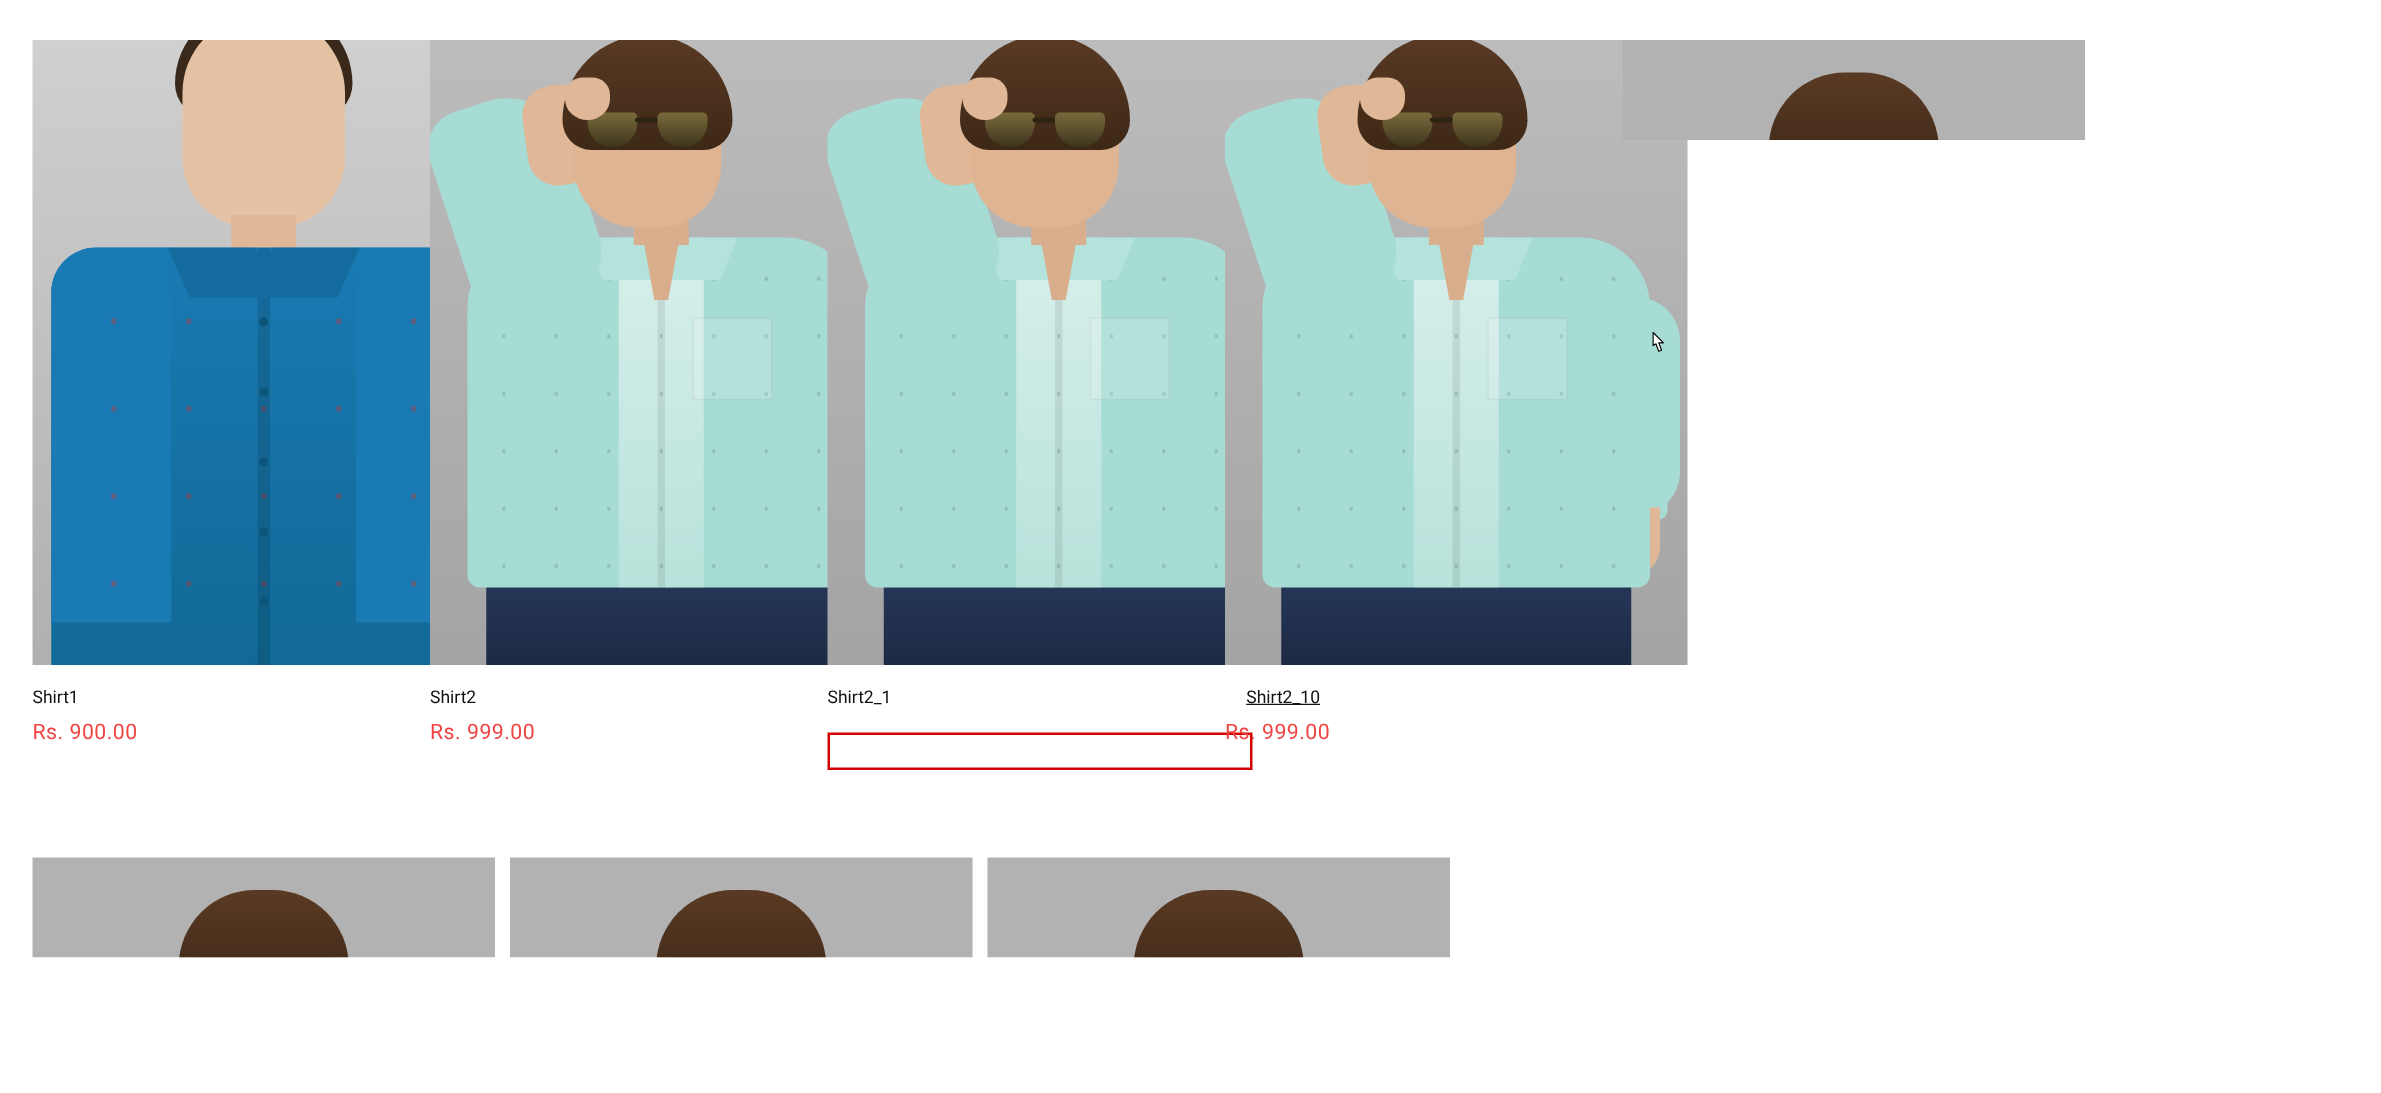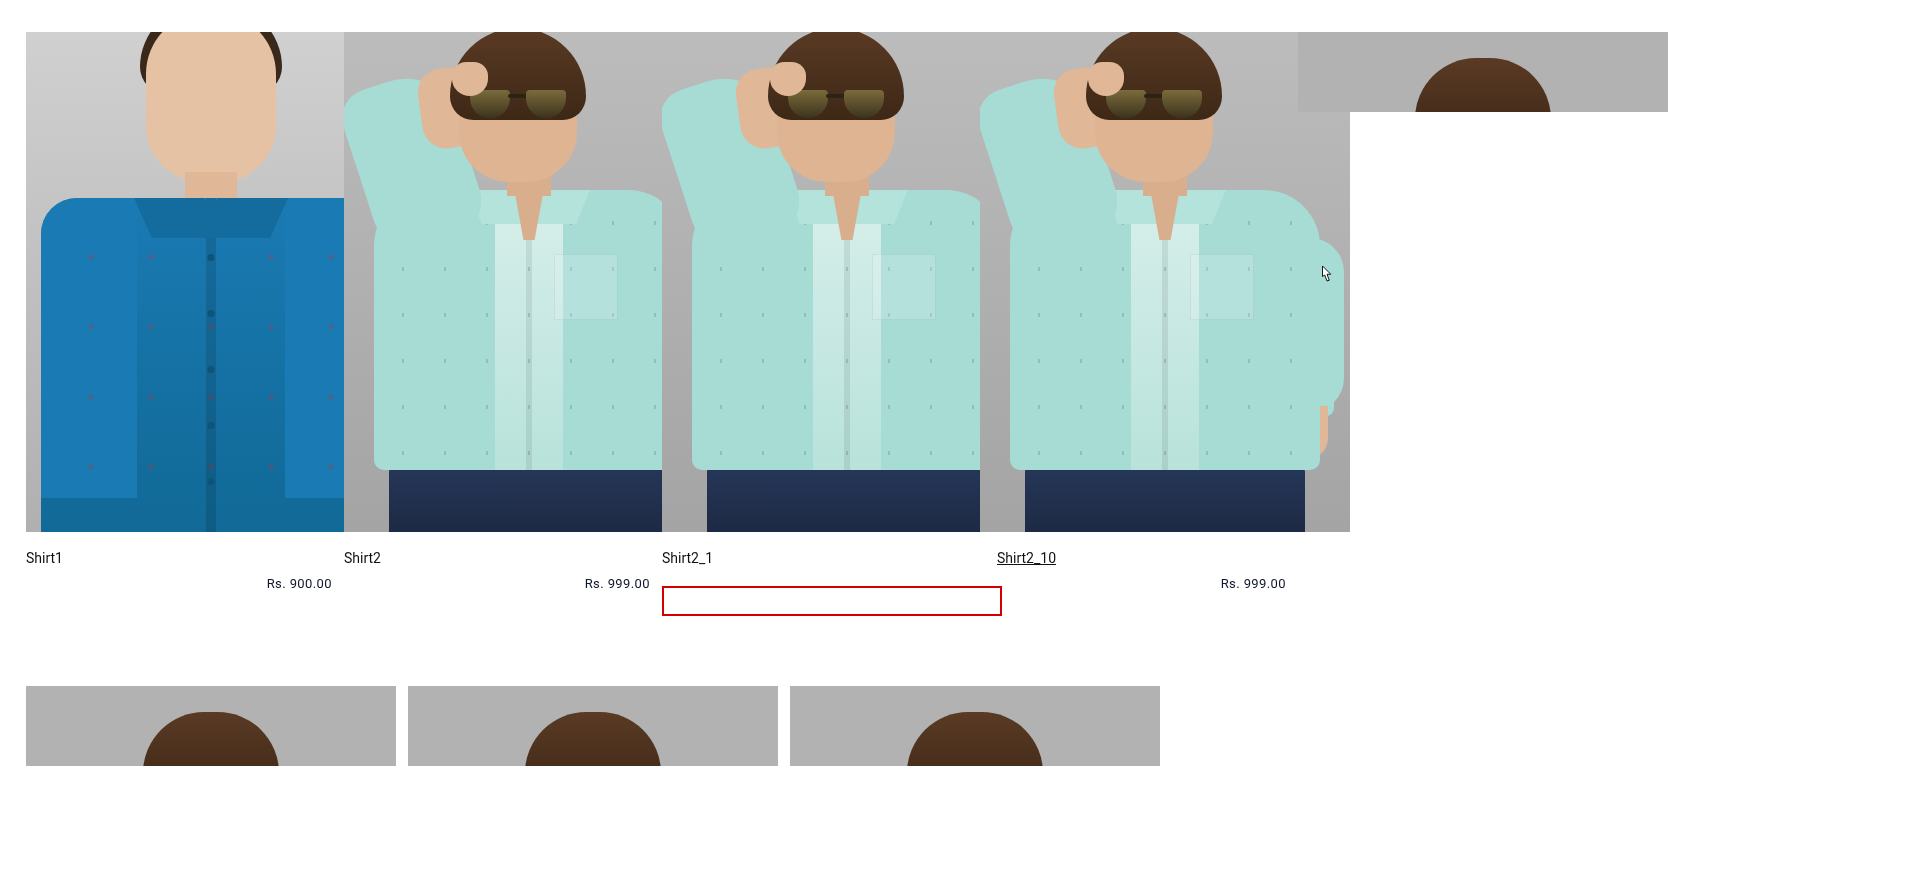--- a/index.html
+++ b/index.html
@@ -216,24 +216,23 @@
   .product-name {
     font-size: 14px;
     color:#121212;
     margin: 18px 0 10px 0;
   }
   .product-name.hover {
     text-decoration: underline;
     margin-left: 17px;
   }
   .product-price {
-    font-size: 13px;
+    font-size: 17px;
     letter-spacing: 0.4px;
-    color:#0f172a;
-    text-align:right;
+    color:#ef4444;
   }
 
   .red-highlight {
     border: 2px solid #d40000;
     width: 340px;
     height: 30px;
     margin-top: 10px;
   }
 
   .second-row-image {

